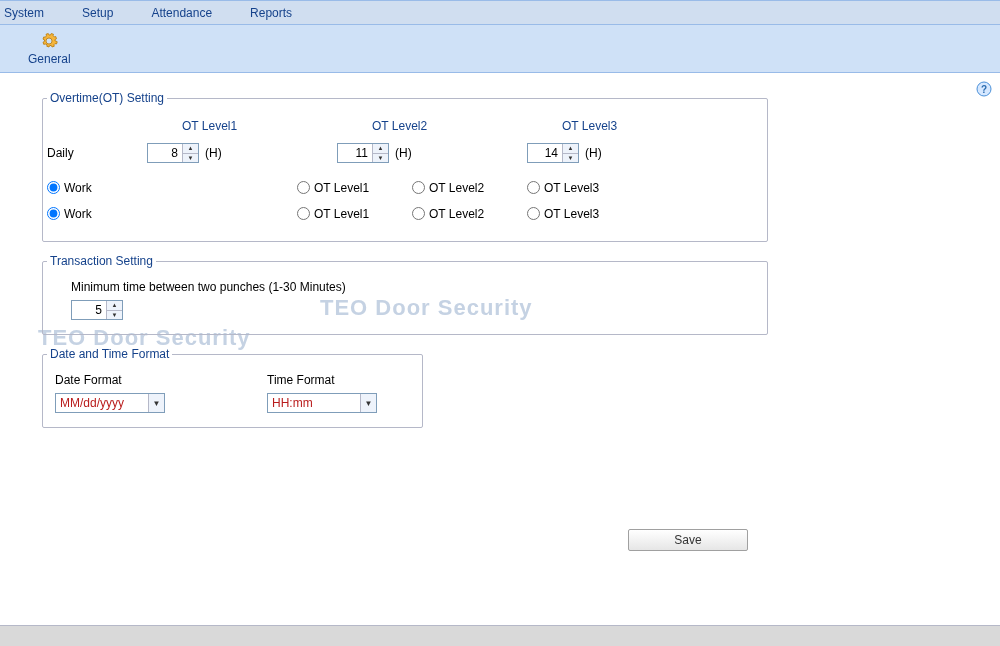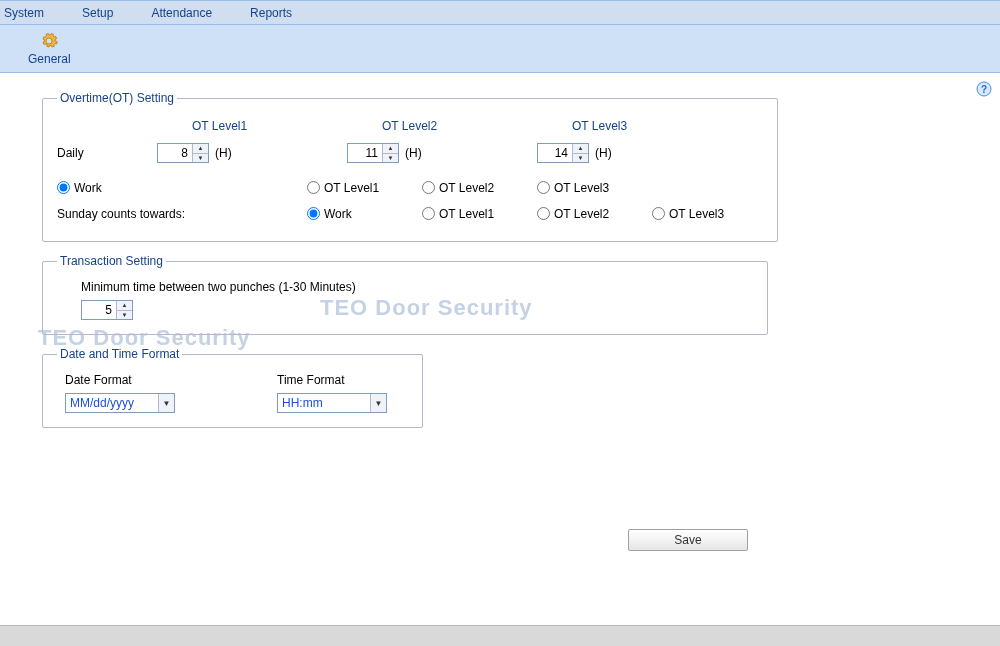--- a/index.html
+++ b/index.html
@@ -59,21 +59,21 @@
     position: absolute;
     top: 8px;
     right: 8px;
     width: 16px;
     height: 16px;
     cursor: pointer;
   }
   fieldset.group {
     border: 1px solid #b5b8c8;
     border-radius: 2px;
-    padding: 10px 10px 14px 14px;
+    padding: 10px 10px 14px 4px;
     margin: 0 0 12px 0;
     position: relative;
   }
   fieldset.group > legend {
     padding: 0 3px;
     color: #15428b;
     font-size: 12px;
   }
   .ot-group { width: 726px; }
   .trans-group { width: 726px; }
@@ -148,21 +148,21 @@
     align-items: center;
     border: 1px solid #7f9db9;
     background: #fff;
     height: 20px;
     width: 110px;
     cursor: pointer;
   }
   .combo span.val {
     flex: 1;
     padding: 0 4px;
-    color: #1d4ed8;
+    color: #b91c1c;
     font-size: 12px;
   }
   .combo .arrow {
     width: 16px;
     height: 100%;
     border-left: 1px solid #b5b8c8;
     display:flex;align-items:center;justify-content:center;
     font-size:8px;color:#333;background:#eef3fb;
   }
   .save-btn {
@@ -279,21 +279,20 @@
       <label class="radio-item">
           <input type="radio" name="sat" style="">
           <span>OT Level2</span>
         </label>
       <label class="radio-item">
           <input type="radio" name="sat" style="">
           <span>OT Level3</span>
         </label>
     </div>
     <div class="radio-row">
-      <span class="black">Sunday counts towards:</span>
       <label class="radio-item">
           <input type="radio" name="sun" checked="" style="">
           <span>Work</span>
         </label>
       <label class="radio-item">
           <input type="radio" name="sun" style="">
           <span>OT Level1</span>
         </label>
       <label class="radio-item">
           <input type="radio" name="sun" style="">

